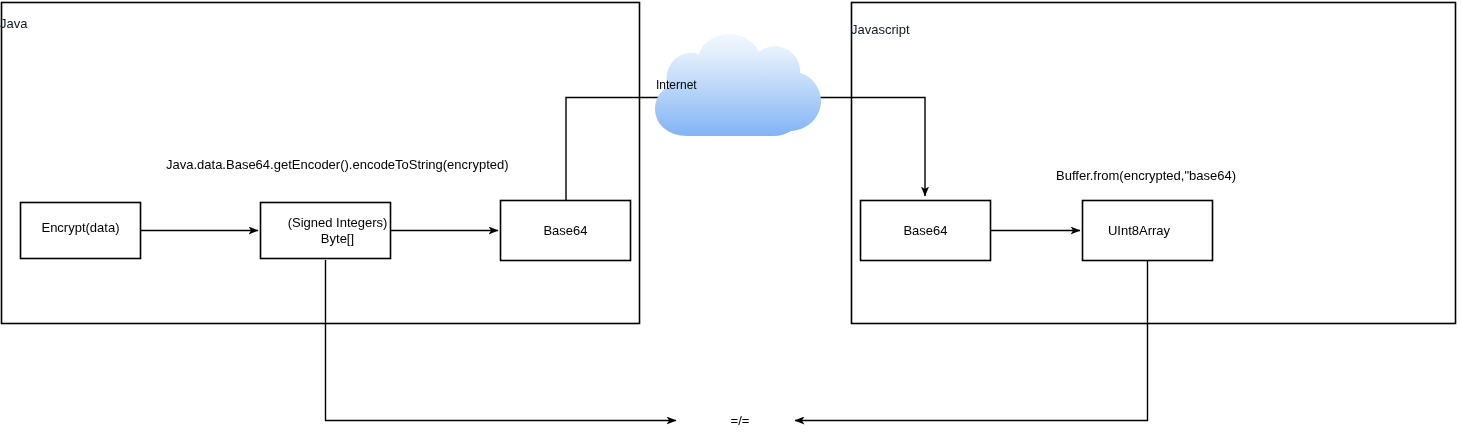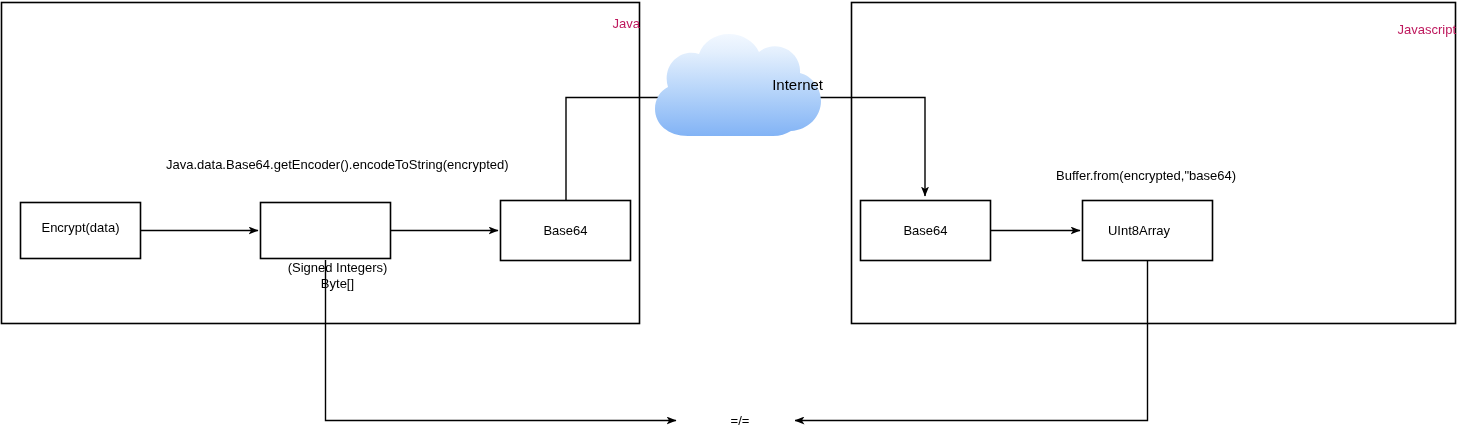--- a/index.html
+++ b/index.html
@@ -28,40 +28,40 @@
     position: absolute;
     color: #000000;
     font-size: 13px;
     line-height: 16px;
     text-align: center;
     white-space: pre-line;
     pointer-events: none;
   }
   .container-title {
     position: absolute;
-    color: #be185d;
+    color: #0f172a;
     font-size: 13px;
     line-height: 16px;
-    text-align: right;
+    text-align: left;
     white-space: nowrap;
   }
   .edge-label {
     position: absolute;
     color: #000000;
     font-size: 13px;
     line-height: 16px;
     text-align: center;
     white-space: nowrap;
   }
   .cloud-text {
     position: absolute;
     color: #000000;
-    font-size: 15px;
+    font-size: 12px;
     line-height: 16px;
-    text-align: right;
+    text-align: left;
     white-space: nowrap;
   }
   .neq-text {
     position: absolute;
     color: #000000;
     font-size: 13px;
     line-height: 16px;
     text-align: center;
     white-space: nowrap;
   }
@@ -134,21 +134,21 @@
                Z" fill="url(#cloudGrad)" stroke="none"></path>
     </g>
   </svg>
 
   <div class="container-title" style="left:0px; top:16px; width:640px;">Java</div>
 
   <div class="container-title" style="left:851px; top:16px; width:605px;margin-top:6px;">Javascript</div>
 
   <div class="node-text nt-center" style="left:20px; top:202px; width:121px; height:51px;">Encrypt(data)</div>
 
-  <div class="node-text nt-center" style="left:260px; top:202px; width:155px; height:57px;margin-top:45px;">(Signed Integers)
+  <div class="node-text nt-center" style="left:260px; top:202px; width:155px; height:57px;">(Signed Integers)
 Byte[]</div>
 
   <div class="node-text nt-center" style="left:500px; top:200px; width:131px; height:61px;">Base64</div>
 
   <div class="node-text nt-center" style="left:860px; top:200px; width:131px; height:61px;">Base64</div>
 
   <div class="node-text nt-center" style="left:1082px; top:200px; width:114px; height:61px;">UInt8Array</div>
 
   <div class="edge-label" style="left:166px; top:157px; width:320px;">Java.data.Base64.getEncoder().encodeToString(encrypted)</div>
 

